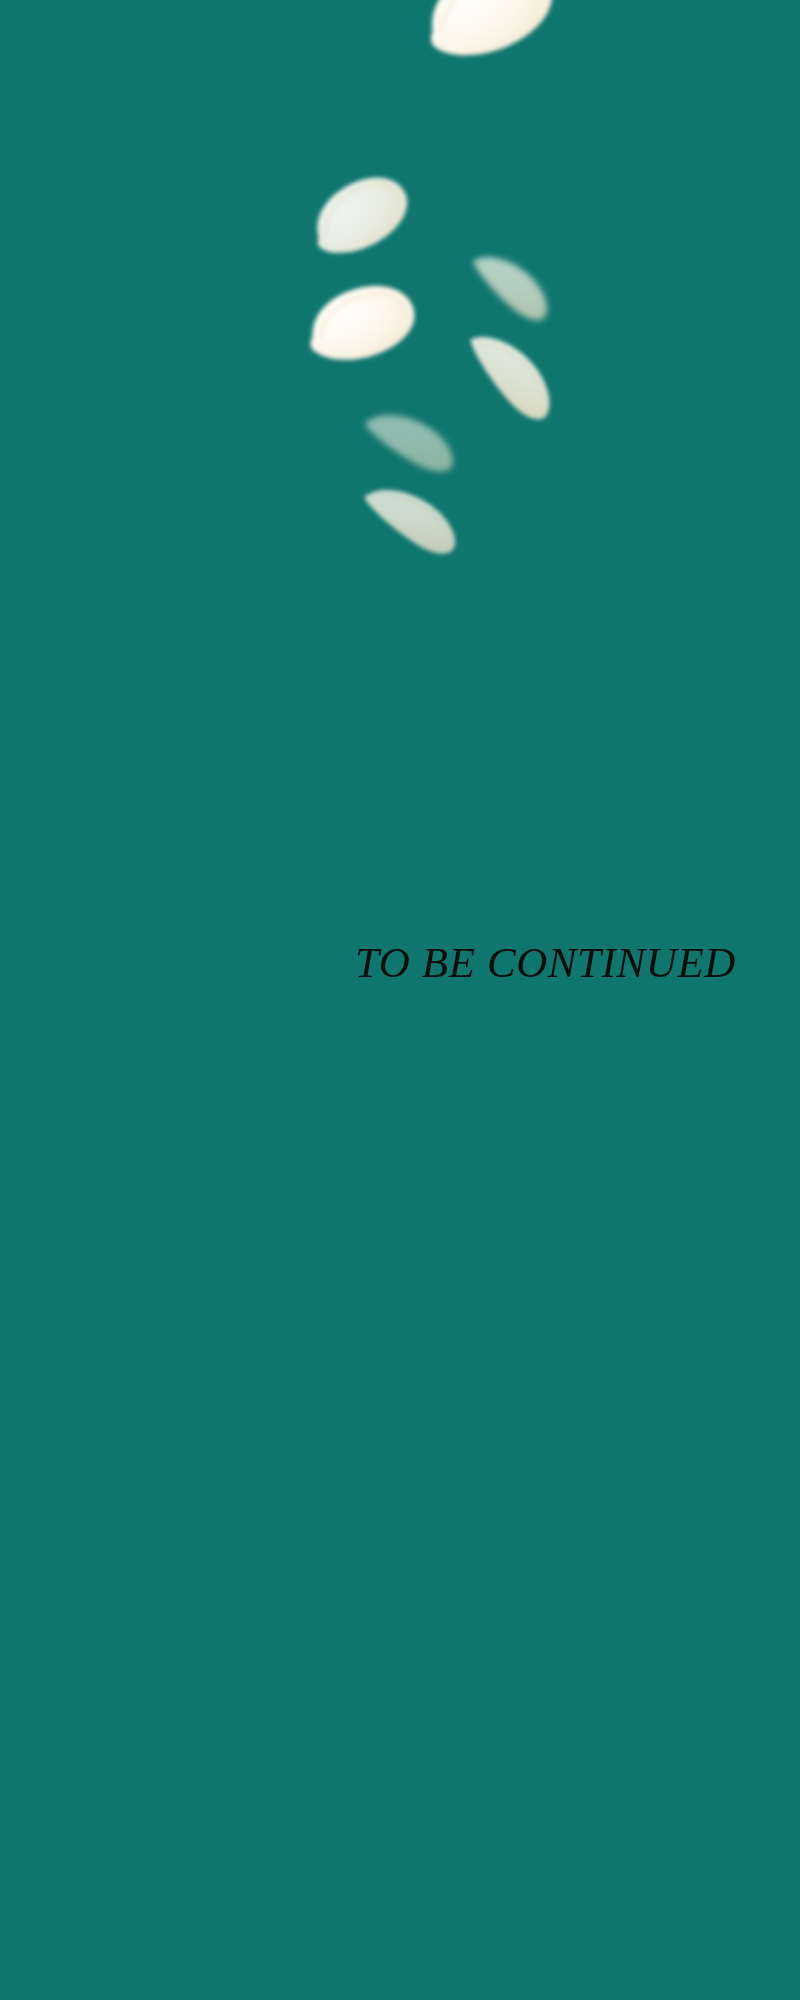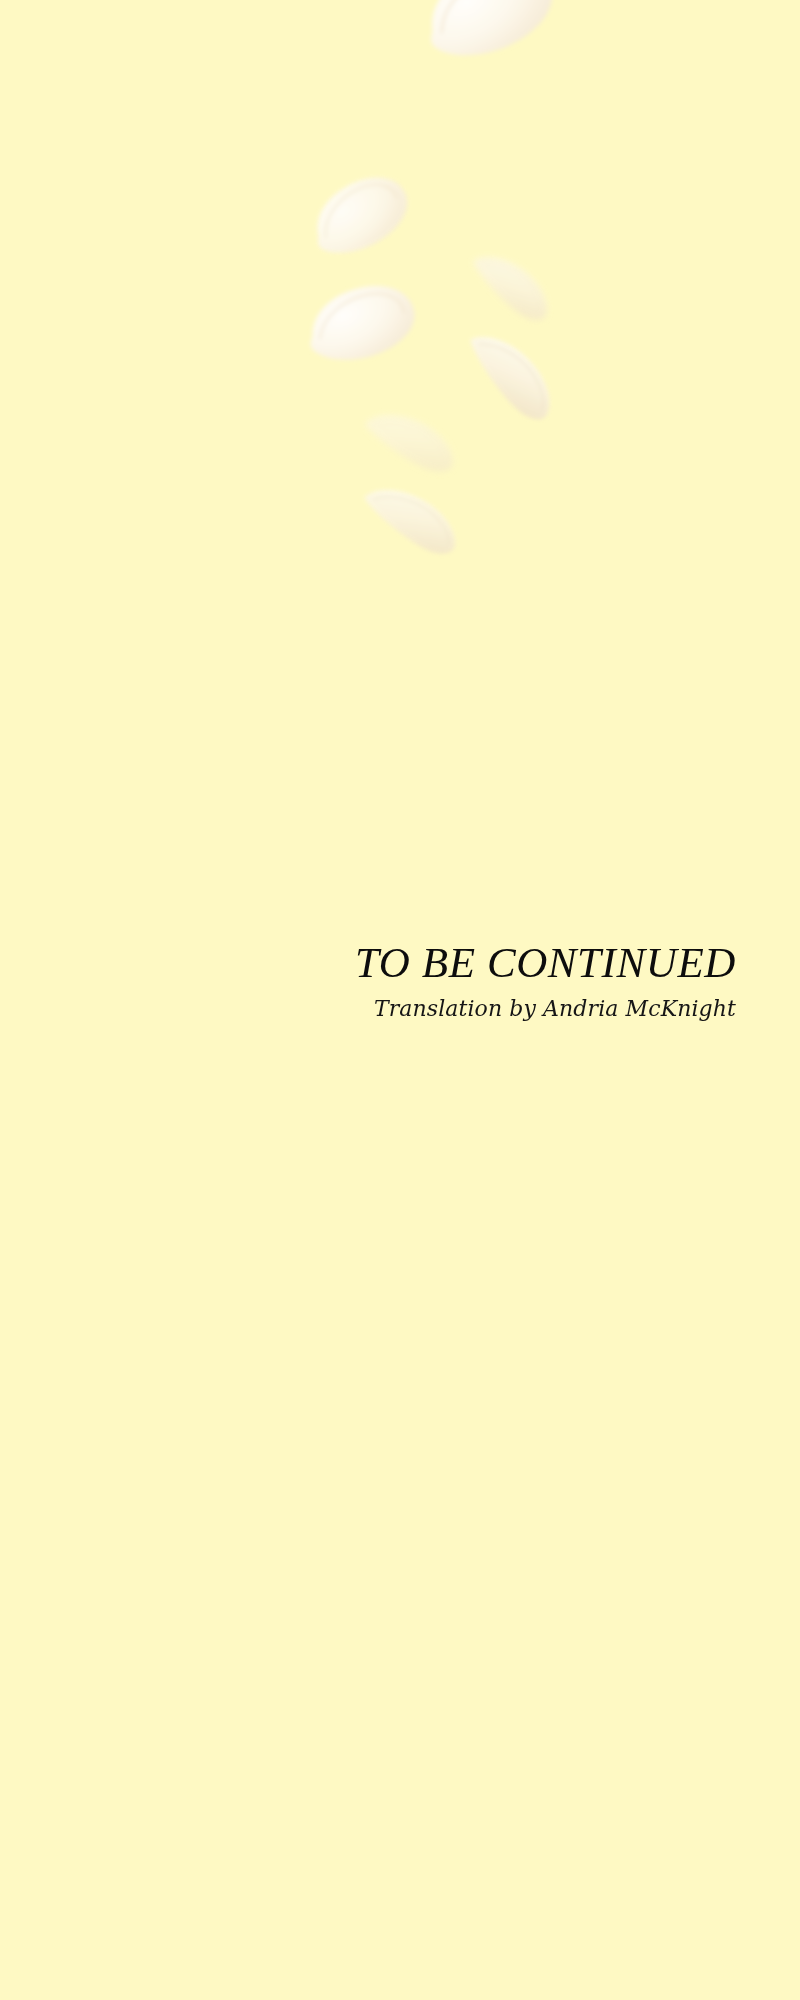--- a/index.html
+++ b/index.html
@@ -66,21 +66,21 @@
     line-height: 1.25;
     letter-spacing: 0.1px;
     color: #161616;
     margin: 9px 0 0 0;
     white-space: nowrap;
   }
 </style>
 </head>
 <body style="background: rgb(255, 255, 255);">
 
-<div class="page" style="background: #fef9c3;">
+<div class="page" style="background: #0f766e;">
 
   <div class="petal-layer">
     <svg viewBox="0 0 800 760" xmlns="http://www.w3.org/2000/svg" aria-hidden="true">
       <defs>
         <radialGradient id="petalFill" cx="38%" cy="30%" r="82%">
           <stop offset="0%" stop-color="#fffefb"></stop>
           <stop offset="48%" stop-color="#fdf8ec"></stop>
           <stop offset="100%" stop-color="#f5ead4"></stop>
         </radialGradient>
         <linearGradient id="petalEdge" x1="0" y1="0" x2="1" y2="1">
@@ -143,16 +143,15 @@
       </g>
 
       <g opacity="0.80" filter="url(#softBlur)">
         <use href="#petalShapeThin" transform="translate(412,519) rotate(30) scale(0.98)"></use>
       </g>
     </svg>
   </div>
 
   <div class="credits">
     <div class="to-be-continued">TO BE CONTINUED</div>
-    <div class="translation">Translation by Andria McKnight</div>
   </div>
 
 </div>
 
 </body></html>

